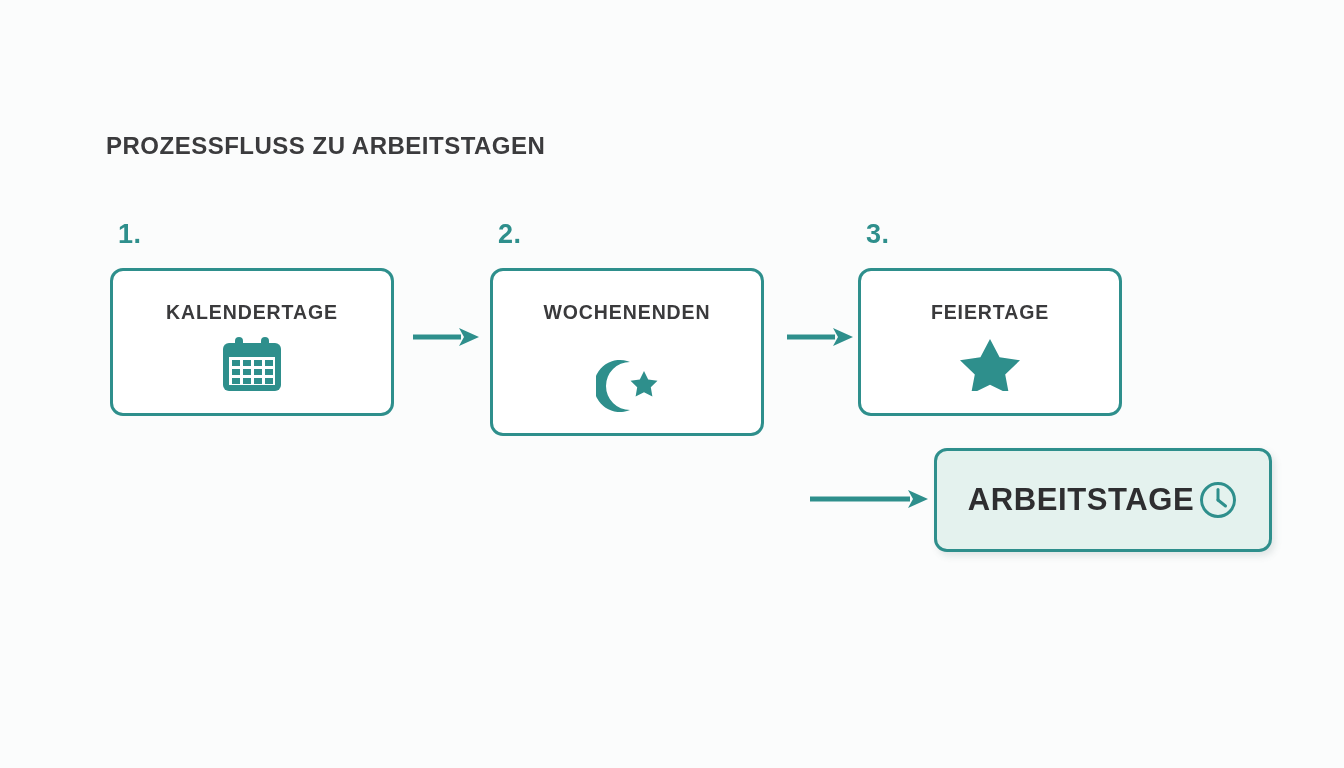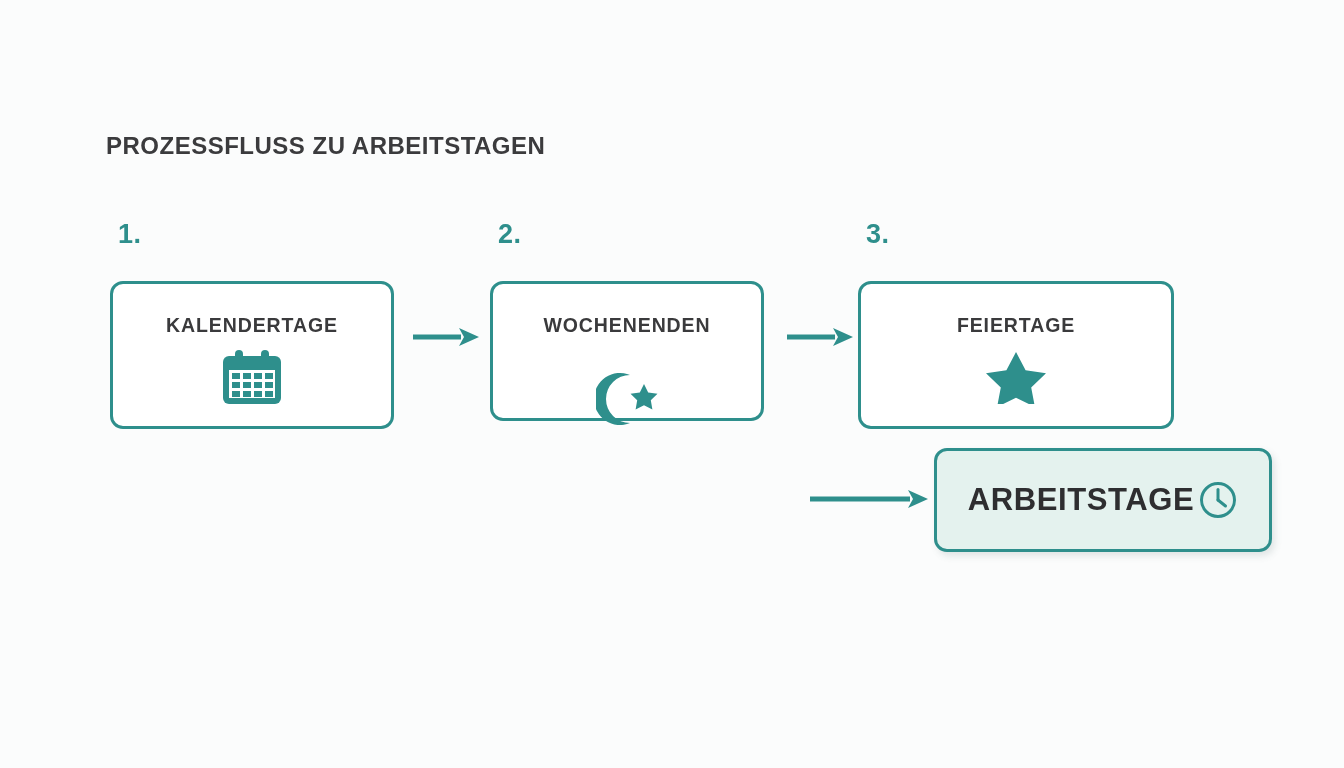--- a/index.html
+++ b/index.html
@@ -40,21 +40,21 @@
     position: absolute;
     top: -46px;
     left: 8px;
     font-size: 27px;
     font-weight: bold;
     color: #2e8f8c;
     letter-spacing: 0.5px;
   }
   .stage-box {
     position: absolute;
-    top: 16px;
+    top: 3px;
     left: 0;
     box-sizing: border-box;
     border: 3px solid #2e8f8c;
     border-radius: 13px;
     background: #ffffff;
     display: flex;
     flex-direction: column;
     align-items: center;
     justify-content: flex-start;
   }
@@ -71,22 +71,22 @@
     margin-top: 13px;
     display: block;
     line-height: 0;
   }
 
   
   #stage-1 { left: 110px; top: 265px; width: 284px; height: 148px; }
   #stage-2 { left: 490px; top: 265px; width: 274px; height: 148px; }
   #stage-3 { left: 858px; top: 265px; width: 276px; height: 148px; }
   #stage-1 .stage-box { width: 284px; height: 148px; }
-  #stage-2 .stage-box { width: 274px; height: 140px; gap: 21px; }
-  #stage-3 .stage-box { width: 316px; height: 148px; }
+  #stage-2 .stage-box { width: 274px; height: 168px; gap: 21px; }
+  #stage-3 .stage-box { width: 264px; height: 148px; }
 
   
   .arrow {
     position: absolute;
     line-height: 0;
   }
   #arrow-1 { left: 411px; top: 325px; }
   #arrow-2 { left: 785px; top: 325px; }
   #arrow-3 { left: 808px; top: 487px; }
 

